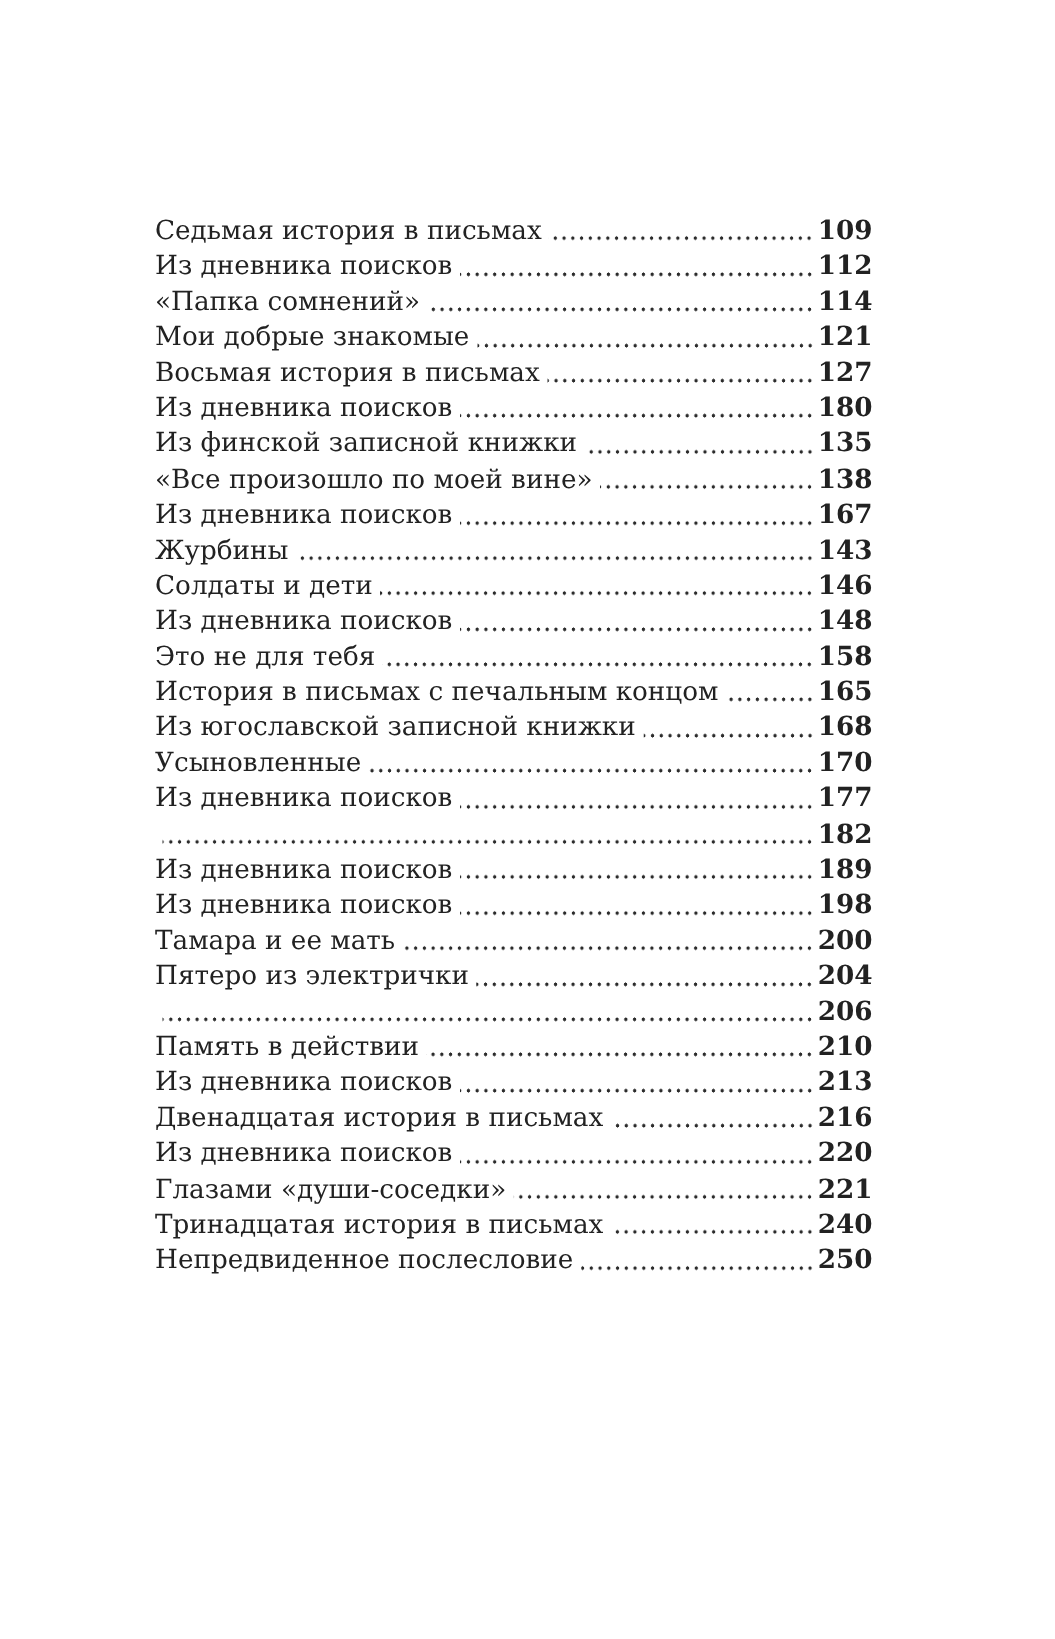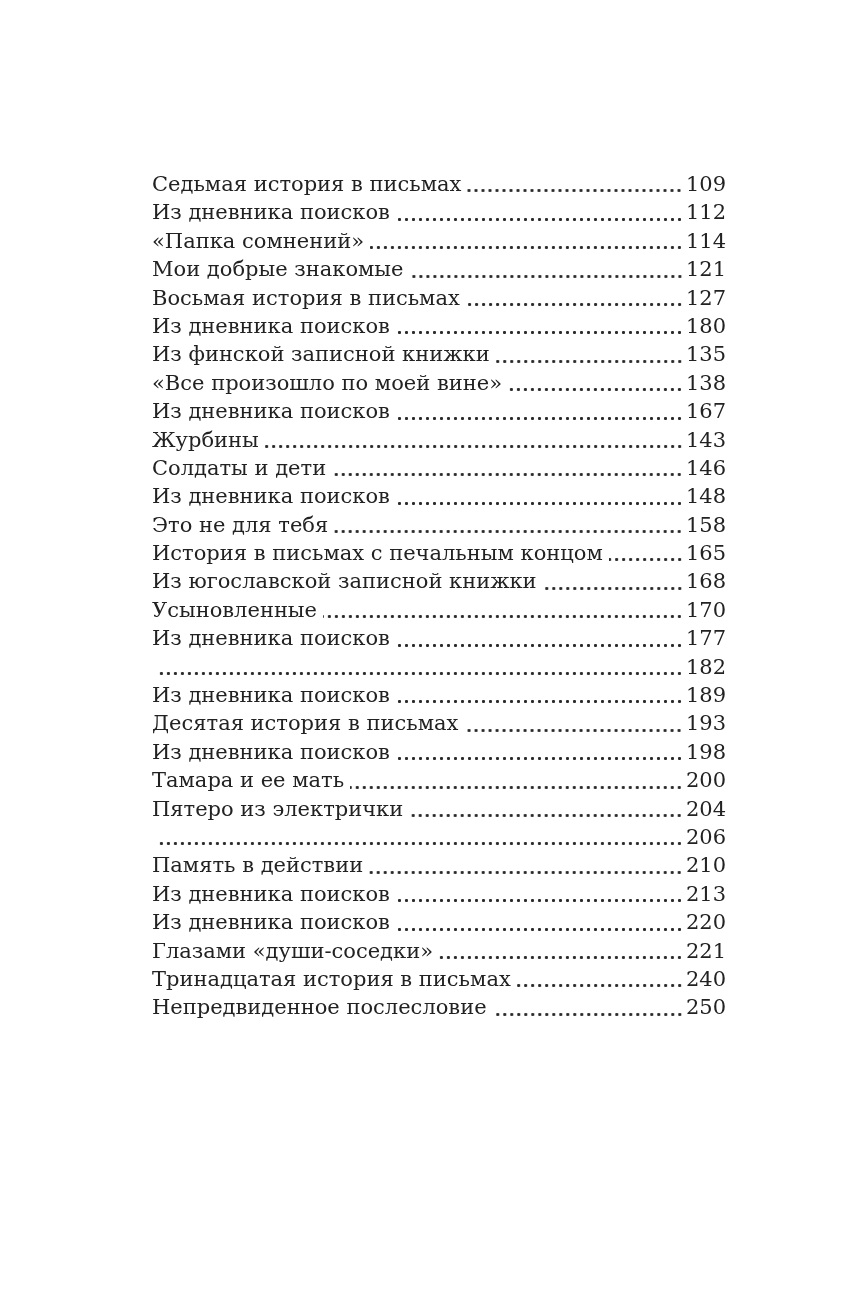--- a/index.html
+++ b/index.html
@@ -14,21 +14,21 @@
     overflow: hidden;
     font-family: "DejaVu Serif", "Liberation Serif", serif;
   }
   .book-page {
     position: absolute;
     inset: 0;
     background: #ffffff;
   }
   .toc {
     position: absolute;
-    left: 152px;
+    left: 124px;
     top: 170px;
     width: 574px;
     color: #222222;
     font-size: 21px;
   }
   .toc-row {
     display: flex;
     align-items: baseline;
     height: 28.4px;
     line-height: 28.4px;
@@ -45,20 +45,21 @@
     margin-right: 3px;
     background-image: radial-gradient(circle, #2b2b2b 1.35px, transparent 1.6px);
     background-size: 7px 5px;
     background-repeat: repeat-x;
     background-position: right 0 bottom 5px;
   }
   .toc-page {
     flex: 0 0 auto;
     min-width: 36px;
     text-align: center;
+    font-weight: bold;
   }
 </style>
 </head>
 <body>
 
 <div class="book-page">
   <div class="toc">
   <div class="toc-row">
     <span class="toc-title">Седьмая история в письмах</span>
     <span class="toc-dots"></span>
@@ -165,25 +166,20 @@
     <span class="toc-dots"></span>
     <span class="toc-page">182</span>
   </div>
 
   <div class="toc-row">
     <span class="toc-title">Из дневника поисков</span>
     <span class="toc-dots"></span>
     <span class="toc-page">189</span>
   </div>
 
-  <div class="toc-row">
-    <span class="toc-title">Десятая история в письмах</span>
-    <span class="toc-dots"></span>
-    <span class="toc-page">193</span>
-  </div>
 
   <div class="toc-row">
     <span class="toc-title">Из дневника поисков</span>
     <span class="toc-dots"></span>
     <span class="toc-page">198</span>
   </div>
 
   <div class="toc-row">
     <span class="toc-title">Тамара и ее мать</span>
     <span class="toc-dots"></span>
@@ -206,20 +202,25 @@
     <span class="toc-dots"></span>
     <span class="toc-page">210</span>
   </div>
 
   <div class="toc-row">
     <span class="toc-title">Из дневника поисков</span>
     <span class="toc-dots"></span>
     <span class="toc-page">213</span>
   </div>
 
+  <div class="toc-row">
+    <span class="toc-title">Двенадцатая история в письмах</span>
+    <span class="toc-dots"></span>
+    <span class="toc-page">216</span>
+  </div>
 
   <div class="toc-row">
     <span class="toc-title">Из дневника поисков</span>
     <span class="toc-dots"></span>
     <span class="toc-page">220</span>
   </div>
 
   <div class="toc-row">
     <span class="toc-title">Глазами «души-соседки»</span>
     <span class="toc-dots"></span>

